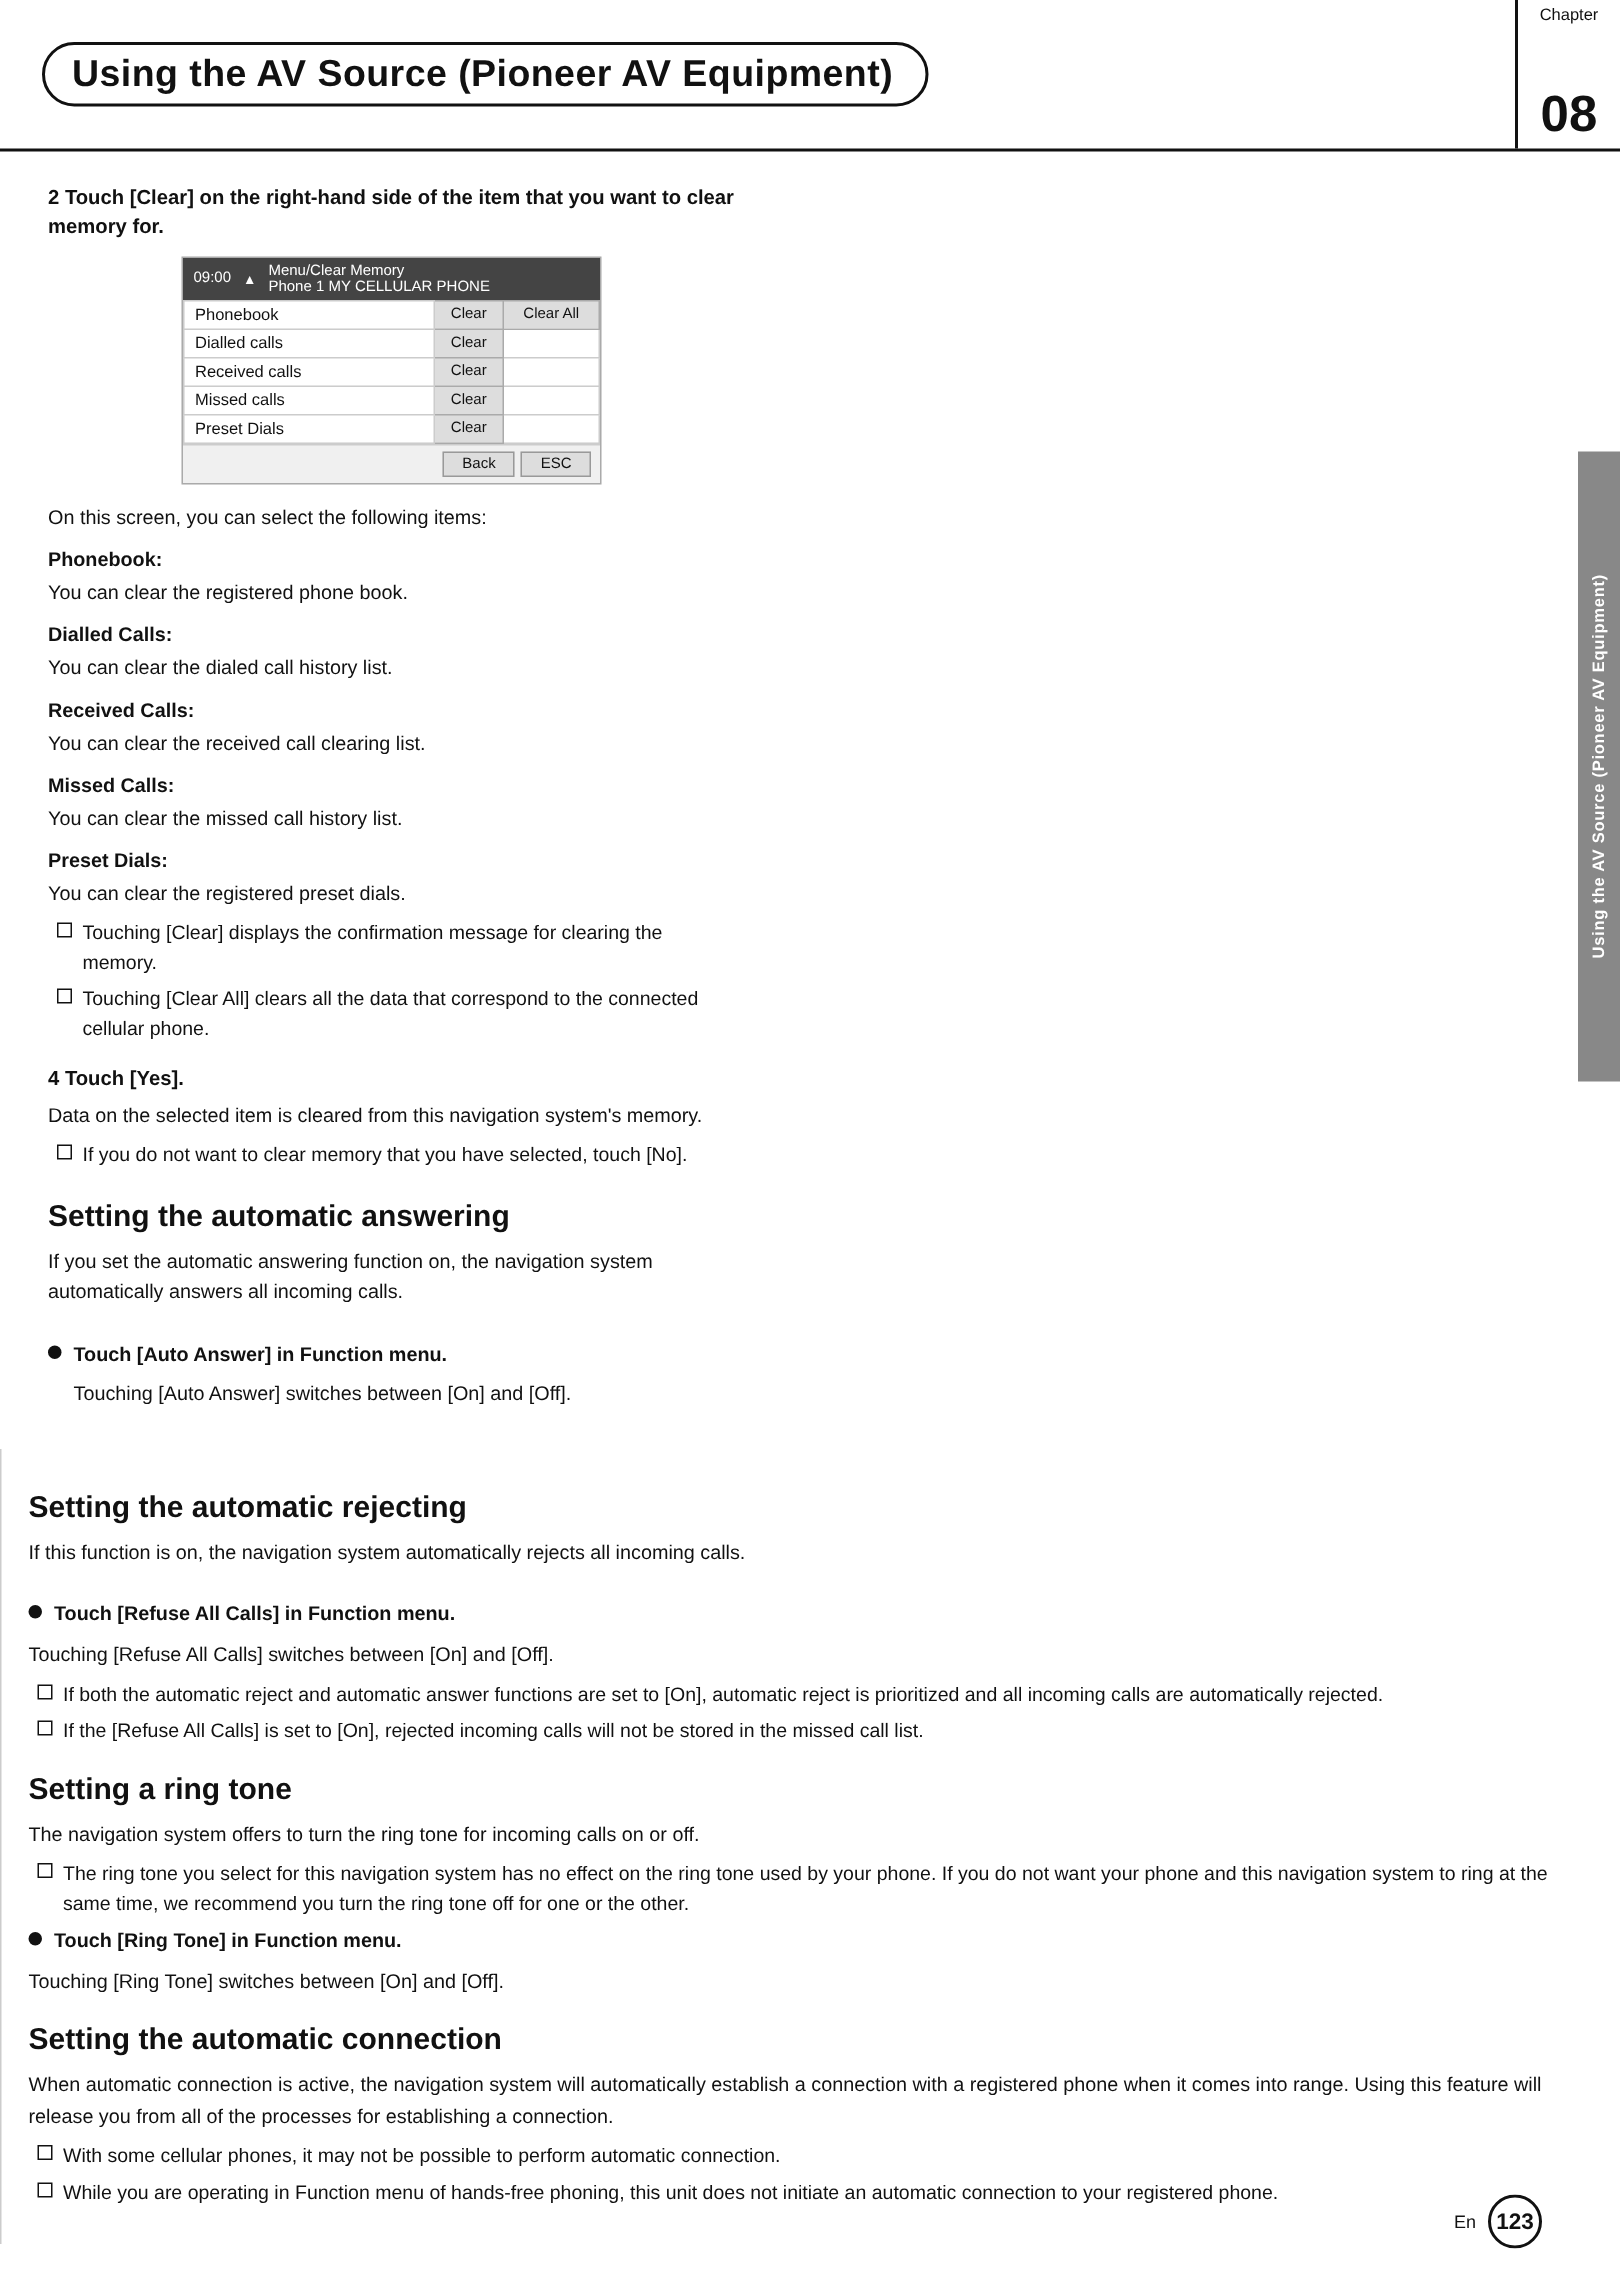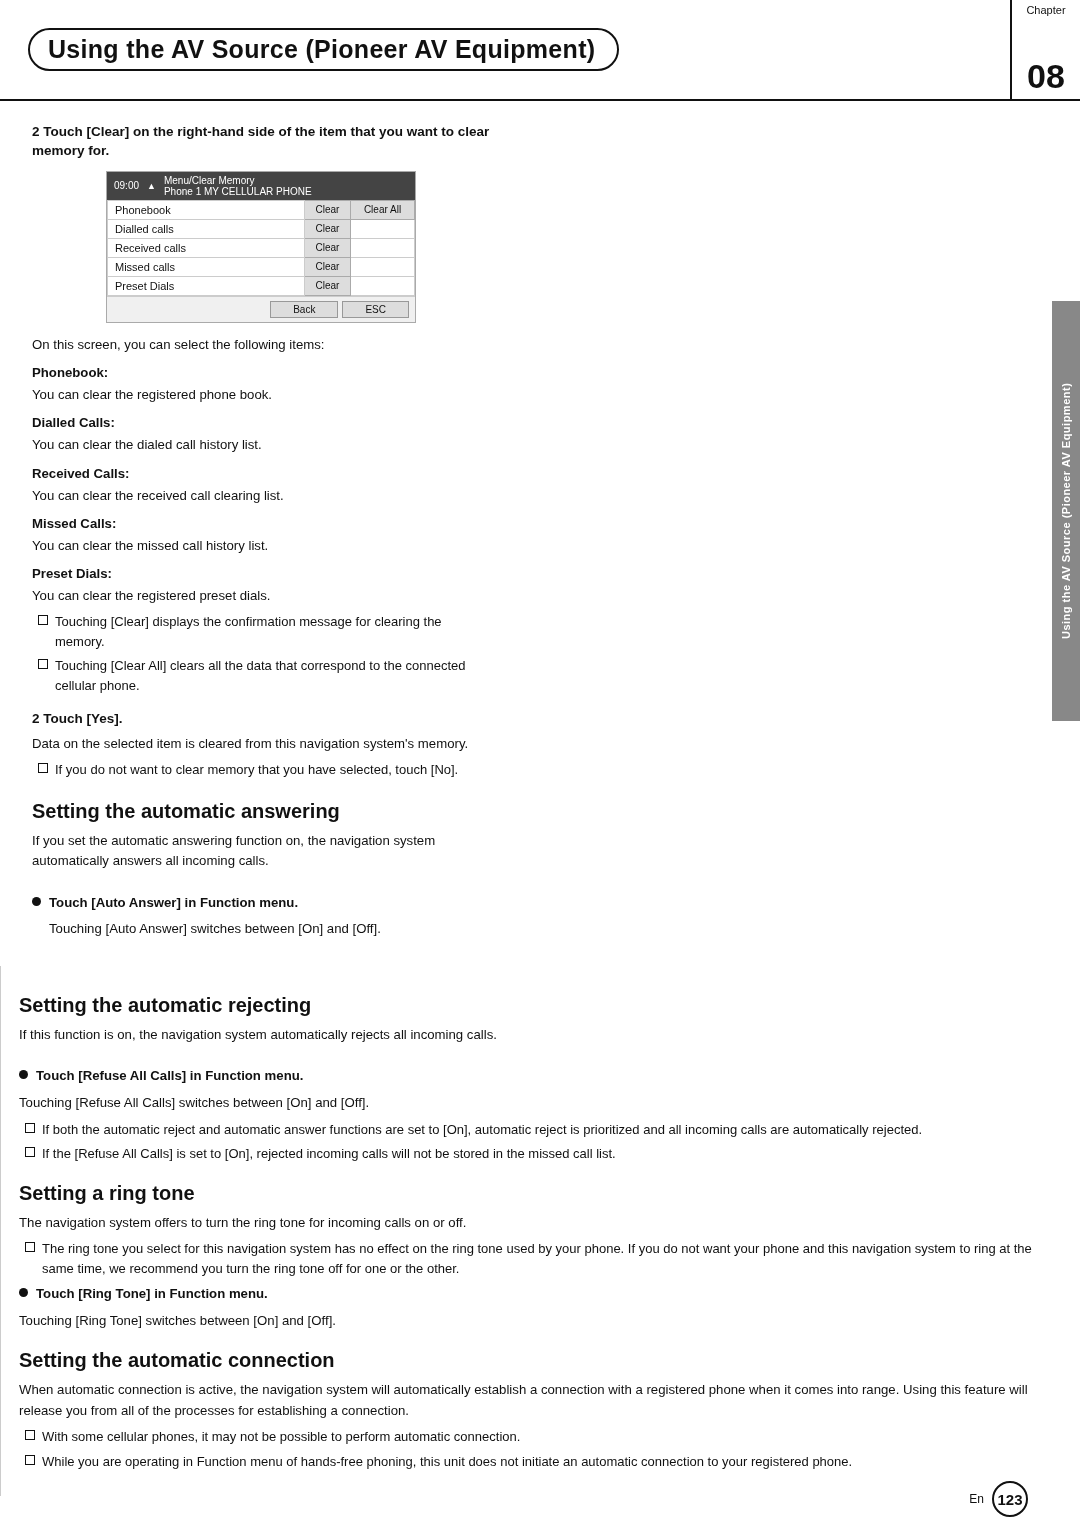--- a/index.html
+++ b/index.html
@@ -62,21 +62,21 @@
       font-size: 13.5px;
       font-weight: bold;
       margin-bottom: 8px;
       line-height: 1.4;
     }
 
     
     .screenshot-box {
       border: 1px solid #aaa;
       margin: 10px auto 12px auto;
-      width: 310px;
+      width: 280px;
       background: #f5f5f5;
       font-size: 11px;
     }
     .ss-topbar {
       background: #444;
       color: #fff;
       padding: 3px 7px;
       font-size: 10px;
       display: flex;
       align-items: center;
@@ -113,21 +113,21 @@
       display: flex;
       justify-content: flex-end;
       gap: 4px;
       padding: 4px 6px;
       background: #f0f0f0;
       border-top: 1px solid #ccc;
     }
     .ss-footer .ss-btn {
       background: #ddd;
       border: 1px solid #999;
-      padding: 2px 22px;
+      padding: 2px 12px;
       font-size: 10px;
     }
 
     p { margin-bottom: 6px; line-height: 1.5; }
 
     .body-text { font-size: 13.2px; line-height: 1.55; margin-bottom: 6px; }
 
     .term-heading { font-weight: bold; margin-top: 8px; margin-bottom: 2px; font-size: 13.2px; }
 
     
@@ -307,21 +307,21 @@
     <div class="bullet-item">
       <div class="bullet-sq"></div>
       <span class="bullet-text">Touching [<b>Clear</b>] displays the confirmation message for clearing the memory.</span>
     </div>
 
     <div class="bullet-item">
       <div class="bullet-sq"></div>
       <span class="bullet-text">Touching [<b>Clear All</b>] clears all the data that correspond to the connected cellular phone.</span>
     </div>
 
-    <p class="step3">2   Touch [Yes].</p>
+    <p class="step3">4   Touch [Yes].</p>
     <p class="body-text">Data on the selected item is cleared from this navigation system's memory.</p>
 
     <div class="bullet-item">
       <div class="bullet-sq"></div>
       <span class="bullet-text">If you do not want to clear memory that you have selected, touch [<b>No</b>].</span>
     </div>
 
     <h2 class="section-heading" style="margin-top:20px;">Setting the automatic answering</h2>
     <p class="body-text">If you set the automatic answering function on, the navigation system automatically answers all incoming calls.</p>
 
@@ -381,16 +381,16 @@
     </div>
 
   </div>
 
   <div class="side-tab">
     <span>Using the AV Source (Pioneer AV Equipment)</span>
   </div>
 
 </div>
 
-<div style="position:fixed; bottom:12px; right:52px; display:flex; align-items:center; gap:8px;">
+<div style="position:fixed; bottom:30px; right:52px; display:flex; align-items:center; gap:8px;">
   <span class="en-label">En</span>
   <div class="page-num-circle">123</div>
 </div>
 
 </body></html>

